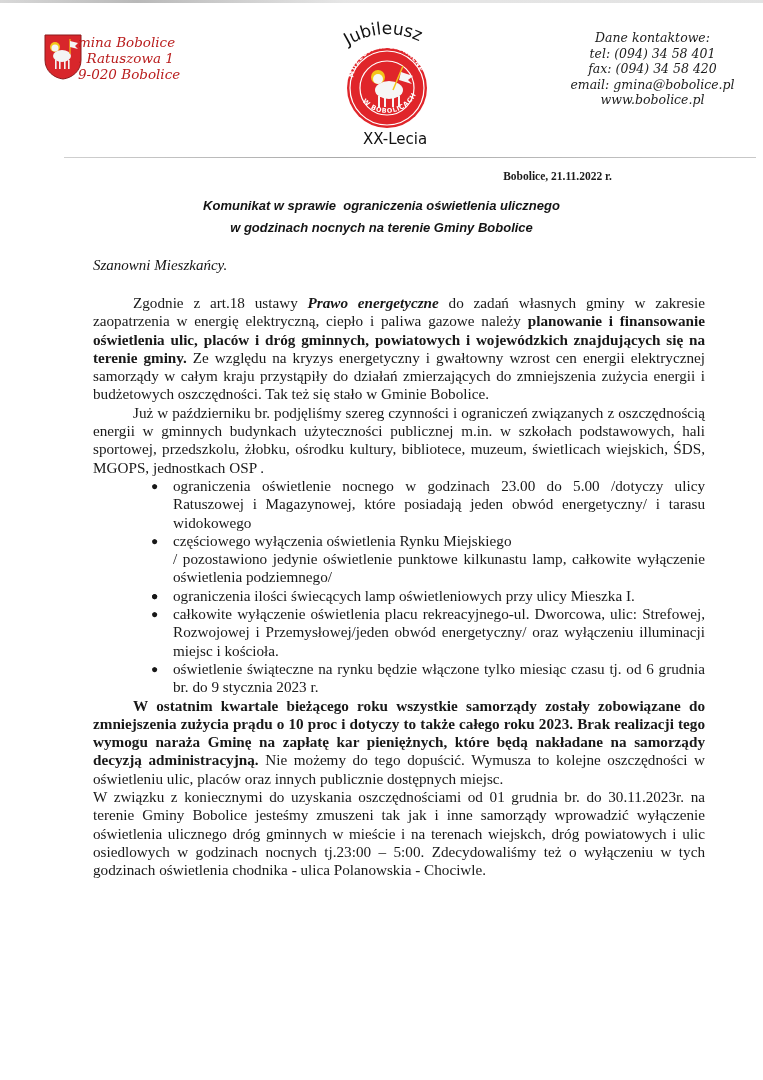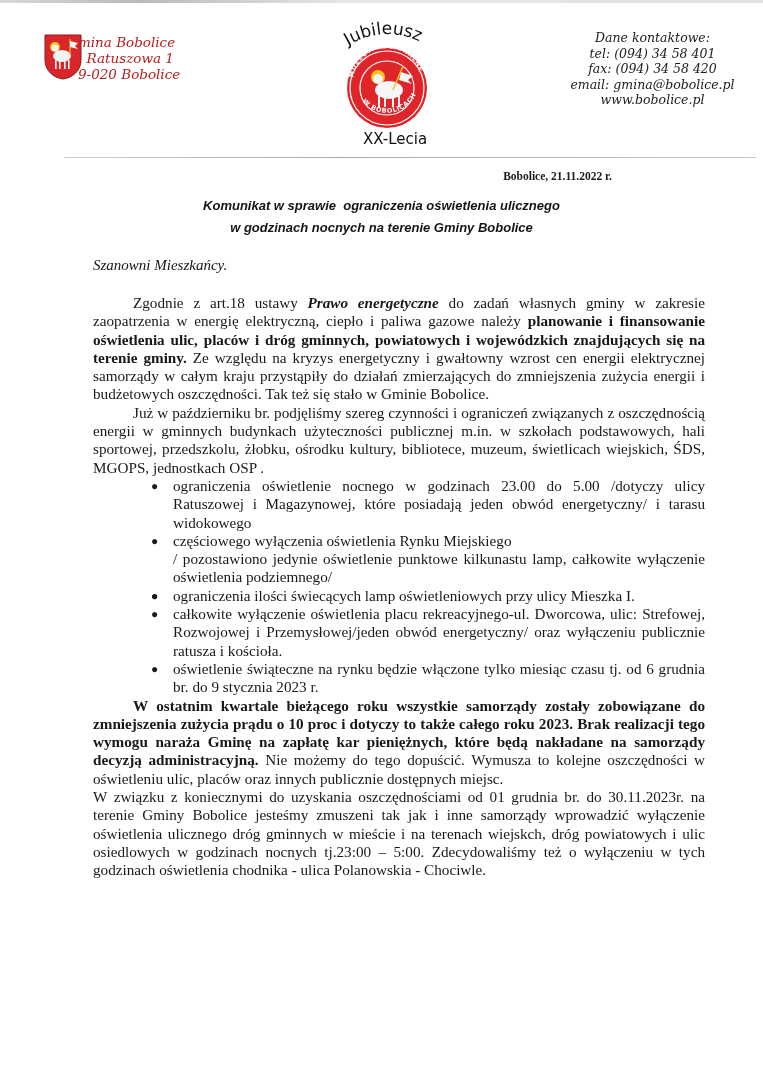--- a/index.html
+++ b/index.html
@@ -103,20 +103,20 @@
   <p>
     <span>Zgodnie z art.18 ustawy </span><b><i>Prawo energetyczne</i></b><span> do zadań własnych gminy w zakresie zaopatrzenia w energię elektryczną, ciepło i paliwa gazowe należy </span><b>planowanie i finansowanie oświetlenia ulic, placów i dróg gminnych, powiatowych i wojewódzkich znajdujących się na terenie gminy.</b><span> Ze względu na kryzys energetyczny i gwałtowny wzrost cen energii elektrycznej samorządy w całym kraju przystąpiły do działań zmierzających do zmniejszenia zużycia energii i budżetowych oszczędności. Tak też się stało w Gminie Bobolice.</span>
   </p>
   <p>Już w październiku br. podjęliśmy szereg czynności  i  ograniczeń związanych z oszczędnością energii w gminnych budynkach  użyteczności publicznej m.in. w szkołach podstawowych, hali sportowej, przedszkolu, żłobku, ośrodku kultury, bibliotece, muzeum, świetlicach wiejskich, ŚDS, MGOPS, jednostkach OSP .</p>
   <ul>
     <li><span class="bullet">●</span><span>ograniczenia  oświetlenie nocnego w godzinach 23.00 do 5.00 /dotyczy ulicy Ratuszowej i Magazynowej, które posiadają jeden obwód energetyczny/ i tarasu widokowego</span></li>
     <li><span class="bullet">●</span><span style="white-space:pre-line">częściowego wyłączenia oświetlenia Rynku Miejskiego
 / pozostawiono jedynie oświetlenie punktowe kilkunastu lamp, całkowite wyłączenie oświetlenia podziemnego/</span></li>
     <li><span class="bullet">●</span></li>
     <li><span class="bullet">●</span><span>ograniczenia ilości świecących lamp oświetleniowych przy ulicy Mieszka I.</span></li>
-    <li><span class="bullet">●</span><span>całkowite wyłączenie oświetlenia placu rekreacyjnego-ul. Dworcowa, ulic: Strefowej, Rozwojowej i Przemysłowej/jeden obwód energetyczny/ oraz wyłączeniu publicznie ratusza i  kościoła.</span></li>
+    <li><span class="bullet">●</span><span>całkowite wyłączenie oświetlenia placu rekreacyjnego-ul. Dworcowa, ulic: Strefowej, Rozwojowej i Przemysłowej/jeden obwód energetyczny/ oraz wyłączeniu illuminacji miejsc i  kościoła.</span></li>
     <li><span class="bullet">●</span><span>oświetlenie świąteczne na rynku będzie włączone tylko miesiąc czasu tj. od 6 grudnia br. do 9 stycznia 2023 r.</span></li>
   </ul>
   <p>
     <b>W ostatnim kwartale bieżącego roku wszystkie samorządy zostały zobowiązane do  zmniejszenia zużycia prądu o 10 proc i dotyczy  to  także całego roku 2023. Brak realizacji tego wymogu naraża Gminę na zapłatę kar pieniężnych, które będą nakładane na samorządy decyzją administracyjną.</b><span> Nie możemy do tego dopuścić. Wymusza to kolejne oszczędności w oświetleniu ulic, placów oraz innych publicznie dostępnych miejsc.</span>
   </p>
   <p class="noindent"> W związku z koniecznymi do uzyskania oszczędnościami od 01 grudnia br. do 30.11.2023r. na terenie Gminy Bobolice jesteśmy zmuszeni tak jak i inne samorządy wprowadzić wyłączenie oświetlenia ulicznego dróg gminnych w mieście i na terenach wiejskch, dróg powiatowych i ulic osiedlowych w godzinach nocnych tj.23:00 – 5:00. Zdecydowaliśmy też o wyłączeniu w tych godzinach oświetlenia chodnika - ulica Polanowskia - Chociwle.</p>
 </div>
 
 </body></html>

